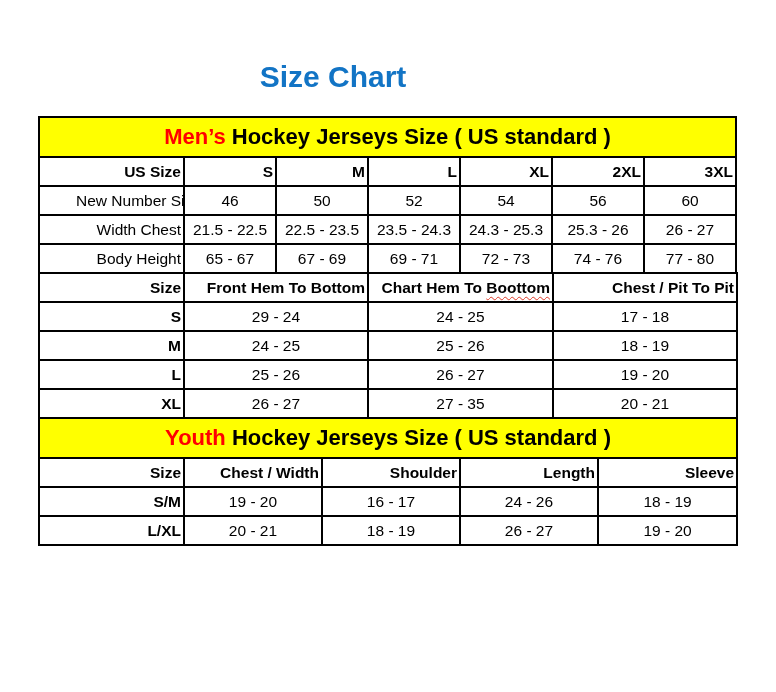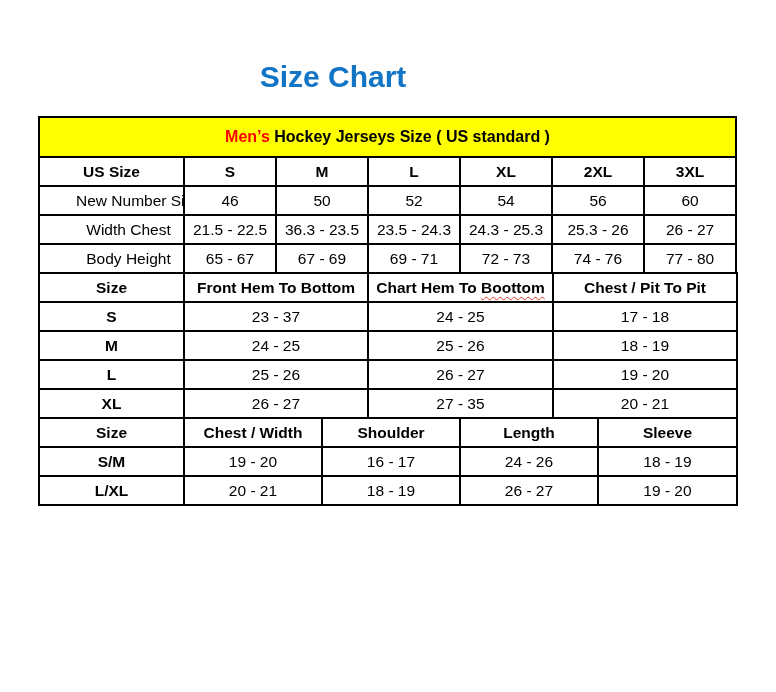--- a/index.html
+++ b/index.html
@@ -22,25 +22,25 @@
   }
   table.size-table + table.size-table{margin-top:-2px;}
   .size-table td,.size-table th{
     border:2px solid var(--border);
     text-align:center;vertical-align:middle;
     padding:0 2px;height:29px;
     font-size:15.5px;line-height:1.1;
     overflow:hidden;white-space:nowrap;
   }
   .size-table td{font-weight:normal;}
-  .size-table th{font-weight:bold;}
+  .size-table th{font-weight:bold;text-align:right;}
   .size-table th.plain{font-weight:normal;padding-left:36px;}
   tr.band td{
     background:var(--yellow);
-    font-weight:bold;font-size:16px;height:40px;
+    font-weight:bold;font-size:22px;height:40px;
   }
   .accent-red{color:var(--red);}
   .squiggle{
     text-decoration:underline;
     text-decoration-style:wavy;
     text-decoration-color:#e03a28;
     text-decoration-thickness:1px;
     text-underline-offset:3px;
   }
 </style>
@@ -78,21 +78,21 @@
           <td>46</td>
           <td>50</td>
           <td>52</td>
           <td>54</td>
           <td>56</td>
           <td>60</td>
         </tr>
         <tr>
           <th class="plain">Width Chest</th>
           <td>21.5 - 22.5</td>
-          <td>36.3 - 23.5</td>
+          <td>22.5 - 23.5</td>
           <td>23.5 - 24.3</td>
           <td>24.3 - 25.3</td>
           <td>25.3 - 26</td>
           <td>26 - 27</td>
         </tr>
         <tr>
           <th class="plain">Body Height</th>
           <td>65 - 67</td>
           <td>67 - 69</td>
           <td>69 - 71</td>
@@ -111,21 +111,21 @@
       </colgroup>
       <tbody>
         <tr>
           <th>Size</th>
           <th>Front Hem To Bottom</th>
           <th><span>Chart Hem To </span><span class="squiggle">Boottom</span></th>
           <th>Chest / Pit To Pit</th>
         </tr>
         <tr>
           <th class="">S</th>
-          <td>23 - 37</td>
+          <td>29 - 24</td>
           <td>24 - 25</td>
           <td>17 - 18</td>
         </tr>
         <tr>
           <th class="">M</th>
           <td>24 - 25</td>
           <td>25 - 26</td>
           <td>18 - 19</td>
         </tr>
         <tr>
@@ -144,20 +144,23 @@
     </table>
   <table class="size-table">
       <colgroup>
         <col style="width:145px">
         <col style="width:138px">
         <col style="width:138px">
         <col style="width:138px">
         <col style="width:139px">
       </colgroup>
       <tbody>
+        <tr class="band">
+          <td colspan="5"><span class="accent-red">Youth</span><span> Hockey Jerseys Size ( US standard )</span></td>
+        </tr>
         <tr>
           <th>Size</th>
           <th>Chest / Width</th>
           <th>Shoulder</th>
           <th>Length</th>
           <th>Sleeve</th>
         </tr>
         <tr>
           <th class="">S/M</th>
           <td>19 - 20</td>

